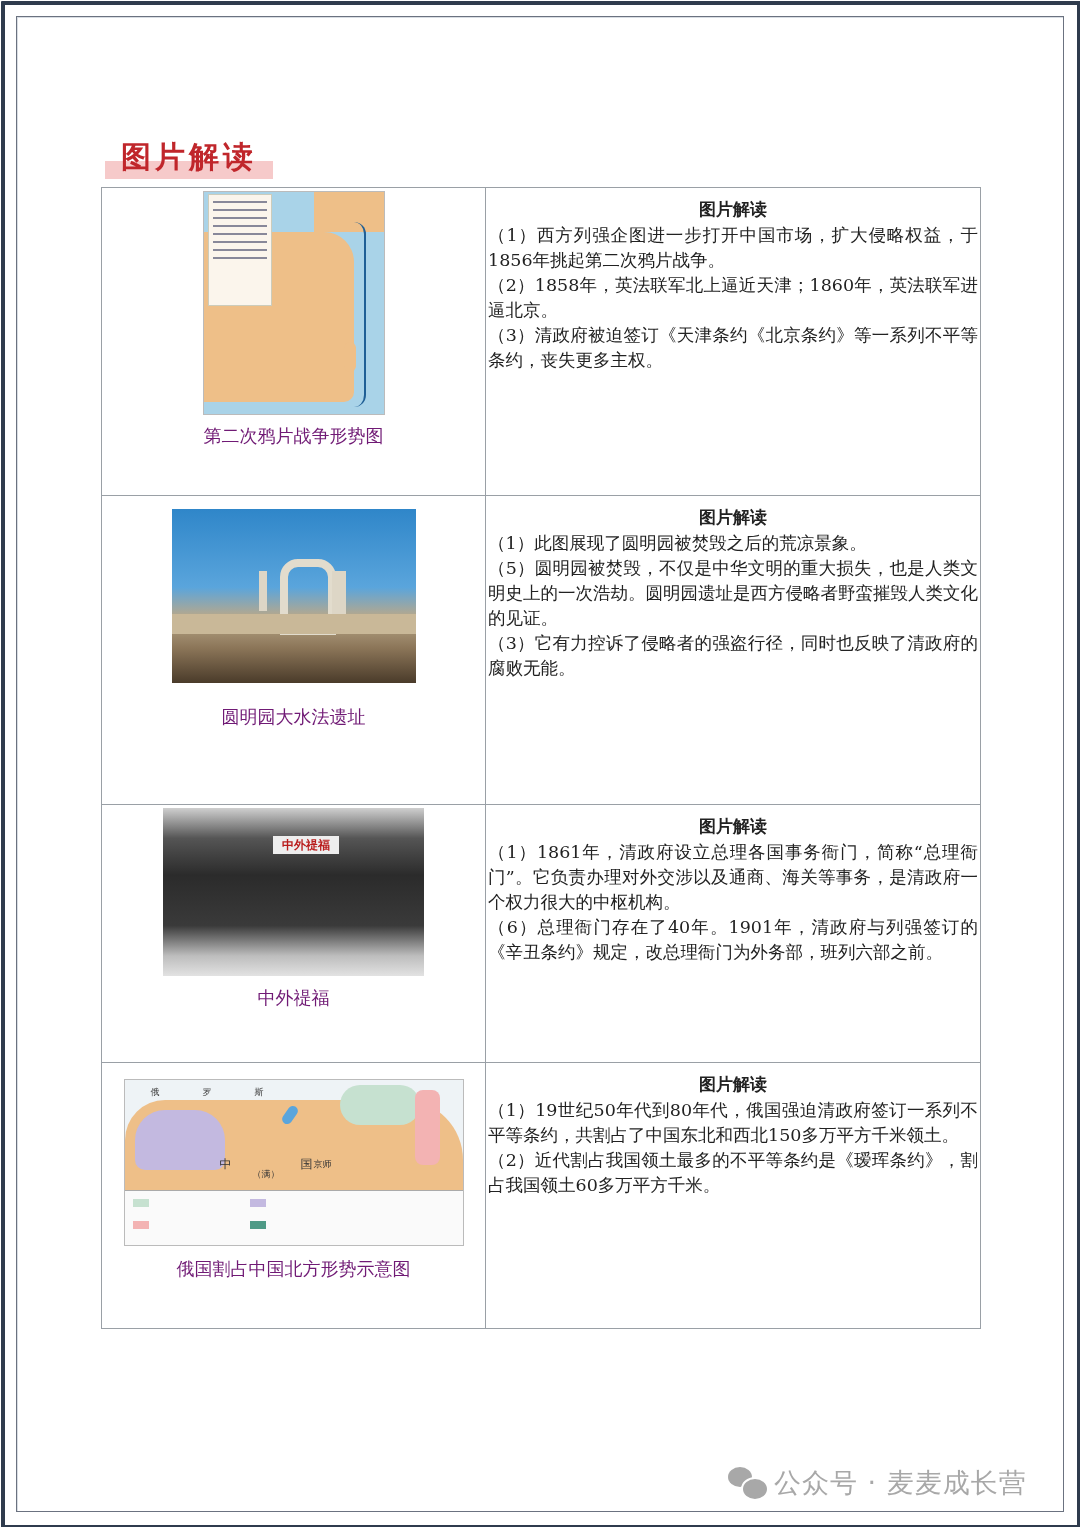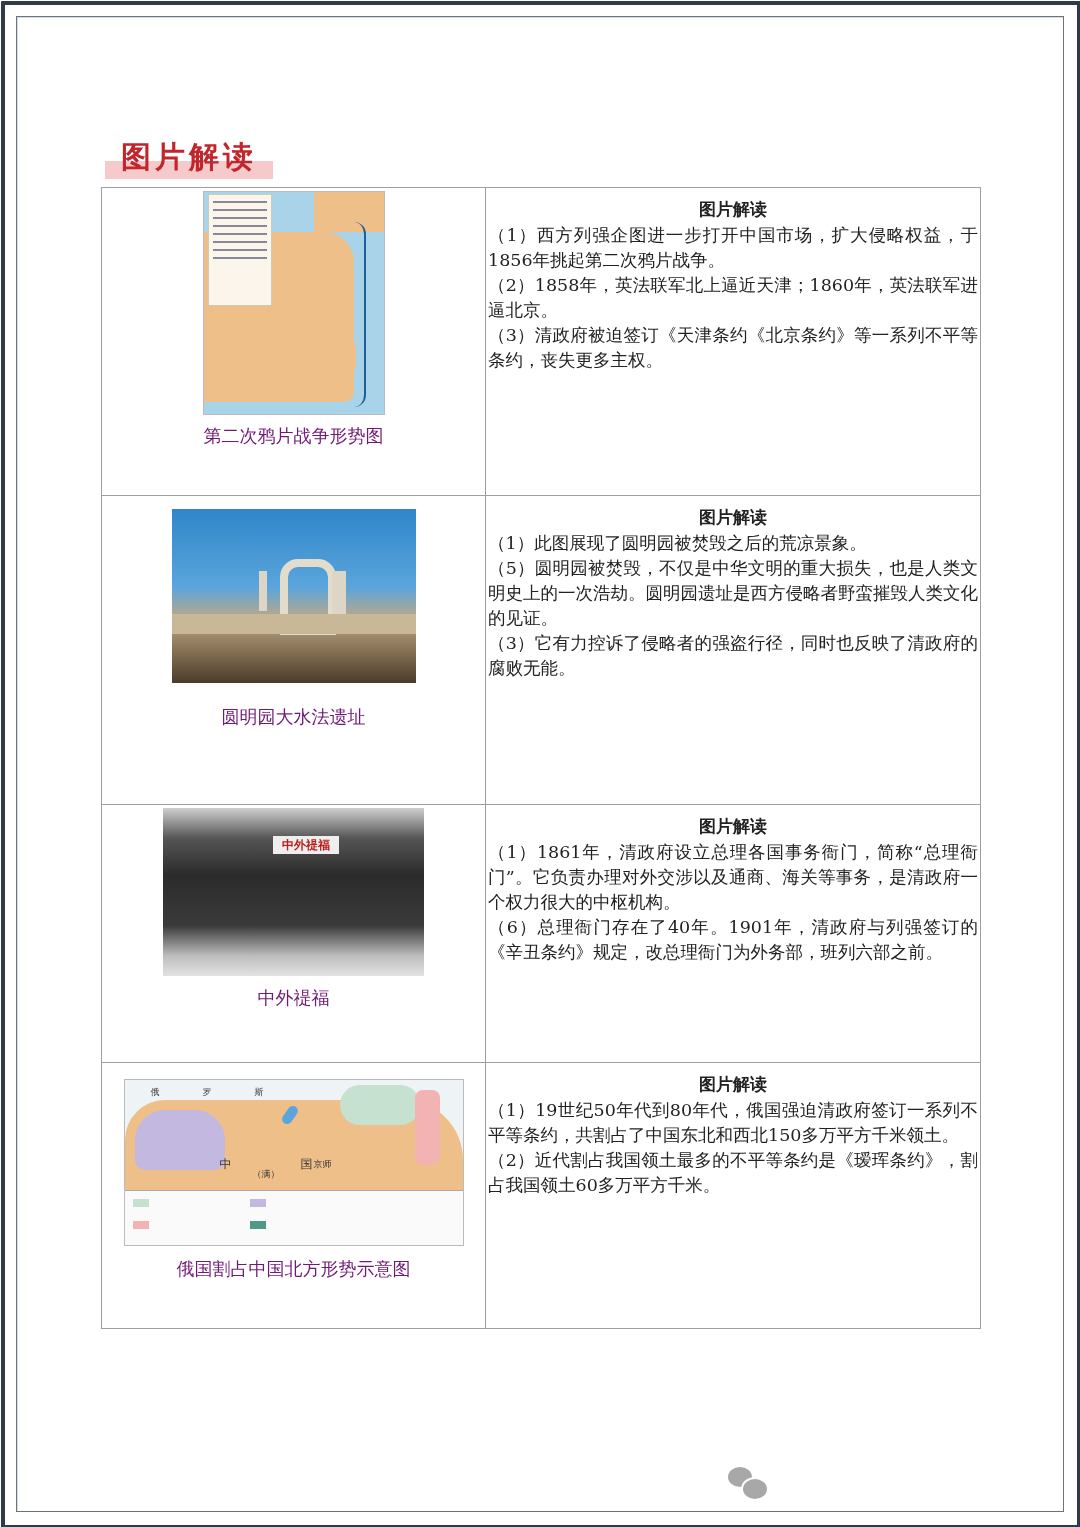--- a/index.html
+++ b/index.html
@@ -145,13 +145,14 @@
     </td>
   </tr>
 </tbody>
   </table>
 
 <div class="watermark">
   <div class="wx-icon">
       <div class="b1"></div>
       <div class="b2"></div>
     </div>
+  <span>公众号 · 麦麦成长营</span>
 </div>
 
 </body></html>

